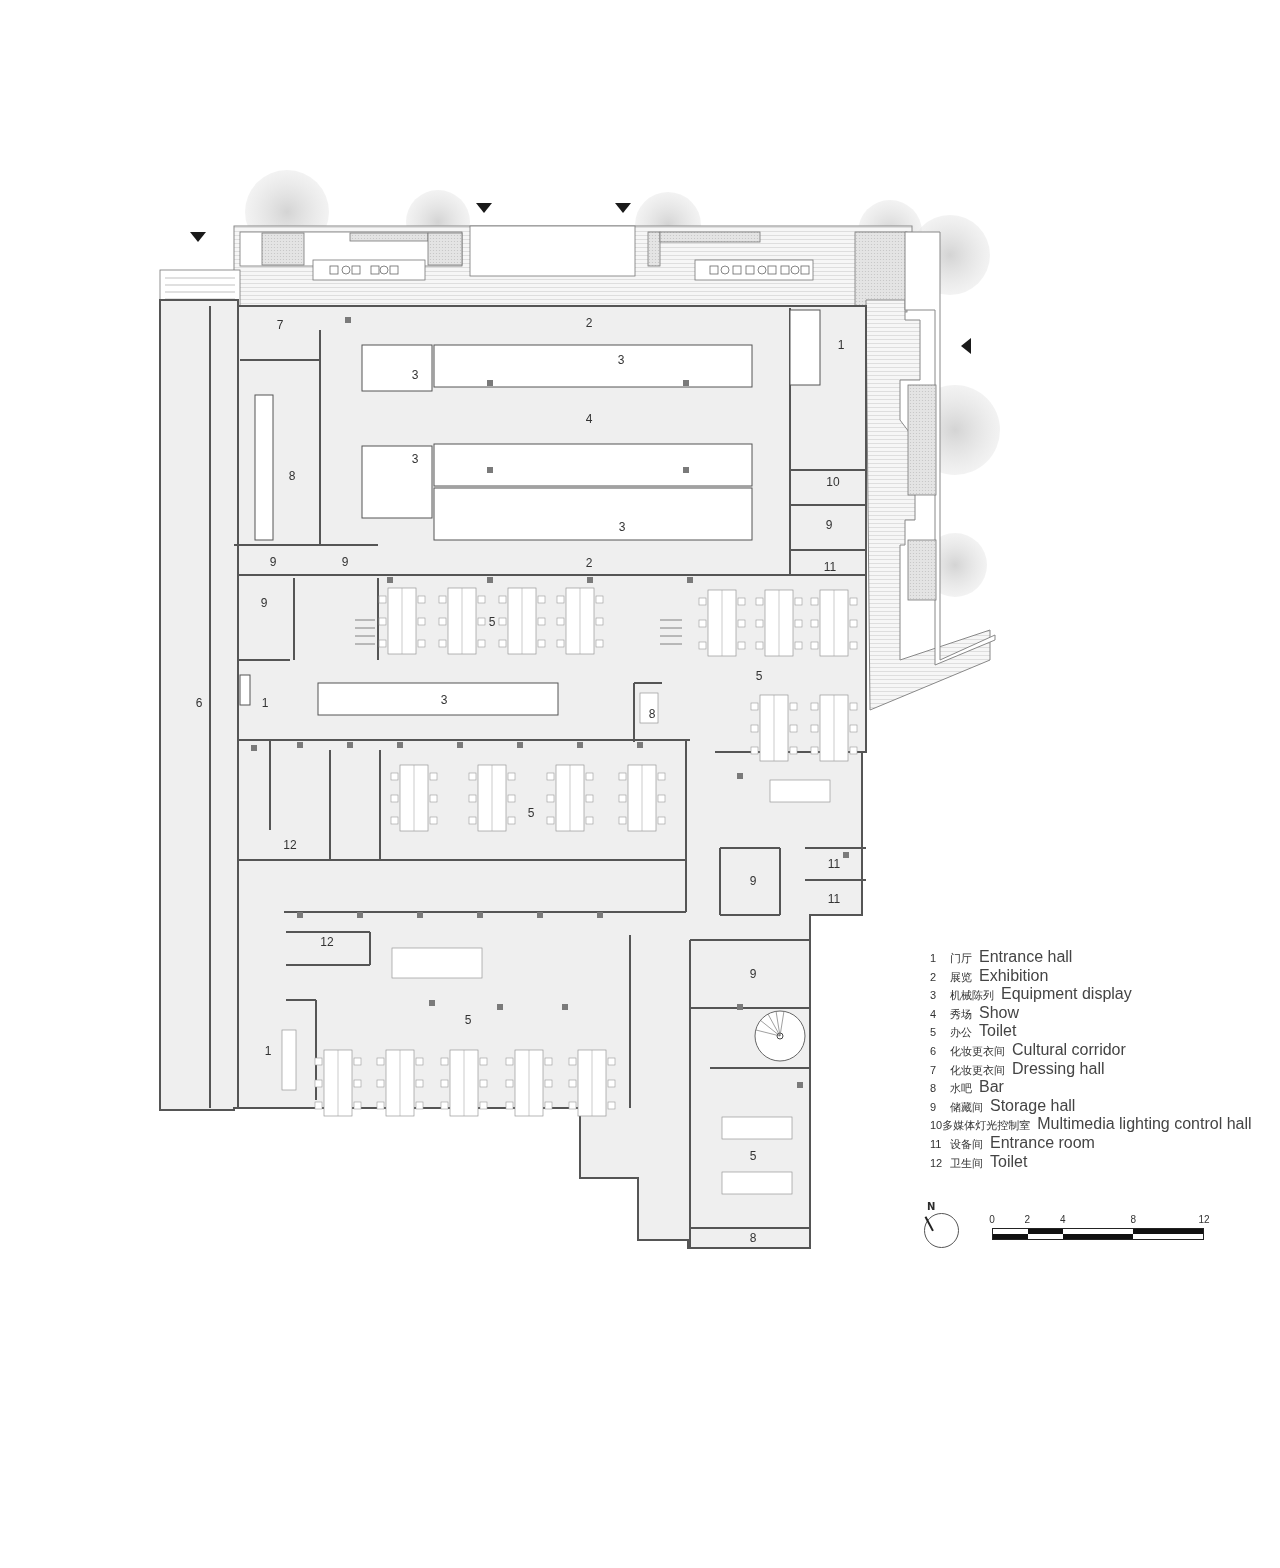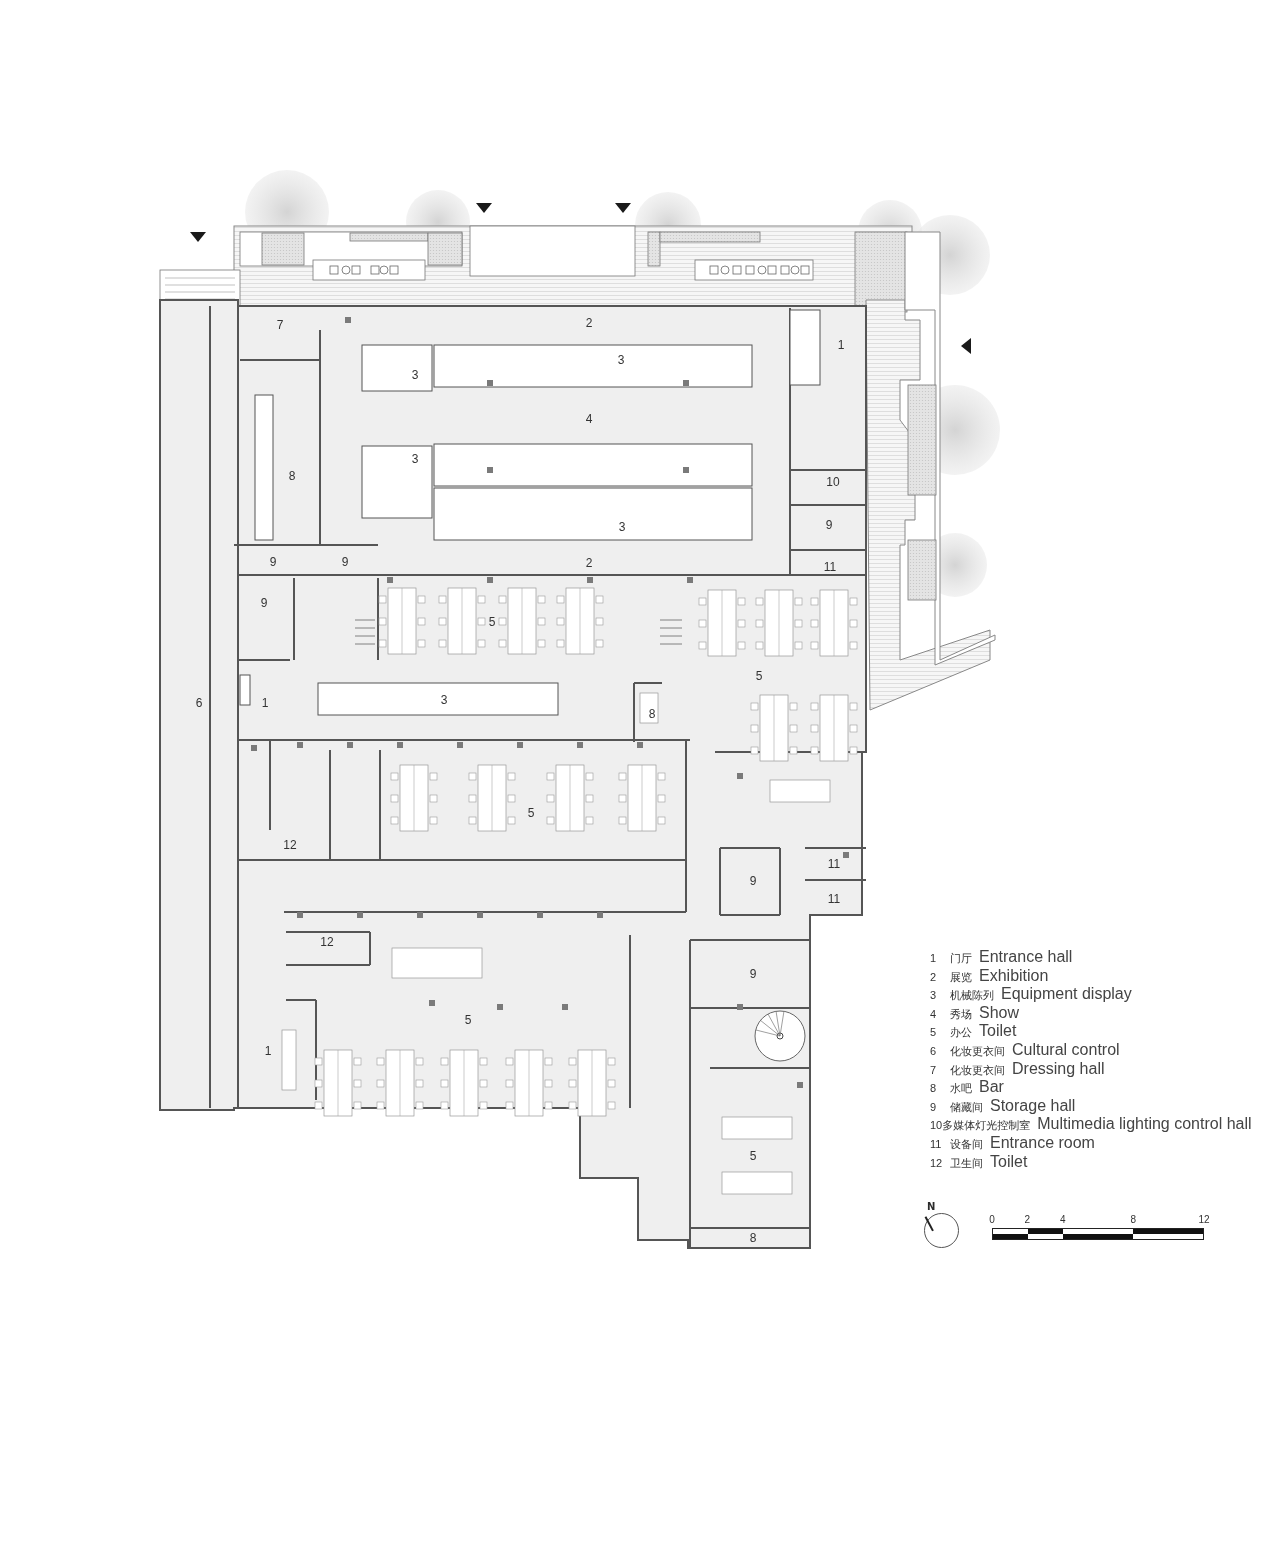--- a/index.html
+++ b/index.html
@@ -432,21 +432,21 @@
       <span class="leg-en">Show</span>
     </div>
     <div class="leg-row">
       <span class="leg-num">5</span>
       <span class="leg-cn">办公</span>
       <span class="leg-en">Toilet</span>
     </div>
     <div class="leg-row">
       <span class="leg-num">6</span>
       <span class="leg-cn">化妆更衣间</span>
-      <span class="leg-en">Cultural control</span>
+      <span class="leg-en">Cultural corridor</span>
     </div>
     <div class="leg-row">
       <span class="leg-num">7</span>
       <span class="leg-cn">化妆更衣间</span>
       <span class="leg-en">Dressing hall</span>
     </div>
     <div class="leg-row">
       <span class="leg-num">8</span>
       <span class="leg-cn">水吧</span>
       <span class="leg-en">Bar</span>

